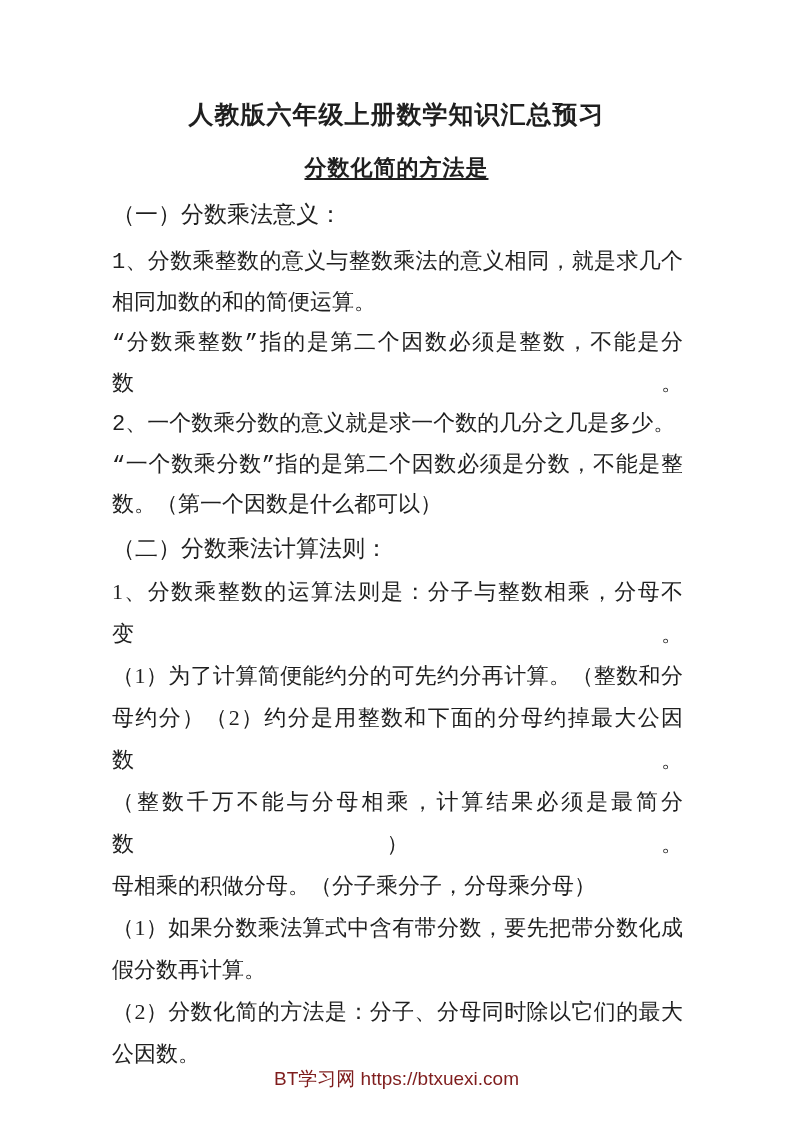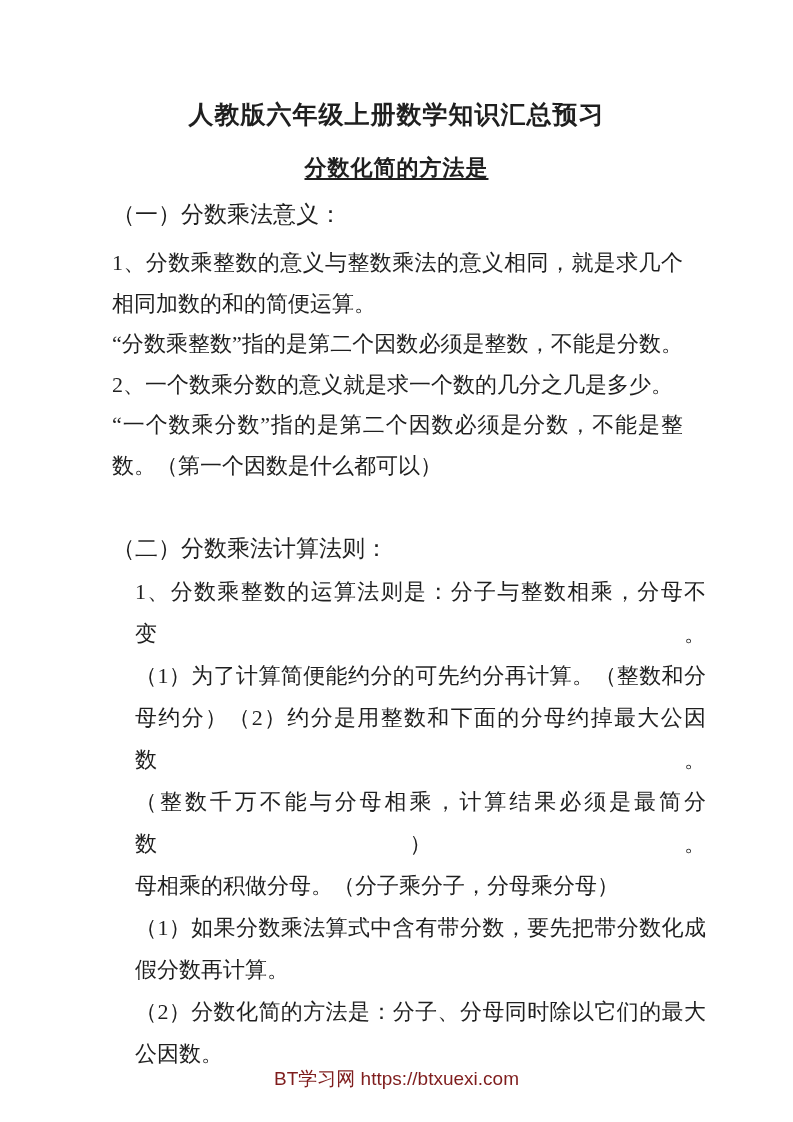--- a/index.html
+++ b/index.html
@@ -55,22 +55,22 @@
   }
   #sec1-heading { top: 200px; }
   #sec2-heading { top: 534px; }
   .body-lines {
     position: absolute;
     left: 112px;
     width: 571px;
     font-size: 22px;
     font-weight: 400;
   }
-  #sec1-lines { top: 243px; line-height: 40.5px; }
-  #sec2-lines { top: 571px; line-height: 42px; margin-left: 23px; }
+  #sec1-lines { top: 243px; line-height: 40.5px; font-family: Liberation Mono, monospace; }
+  #sec2-lines { top: 571px; line-height: 42px; }
   .line {
     white-space: nowrap;
   }
   .line.fill {
     white-space: normal;
     text-align: justify;
     text-align-last: justify;
   }
   .footer {
     position: absolute;

